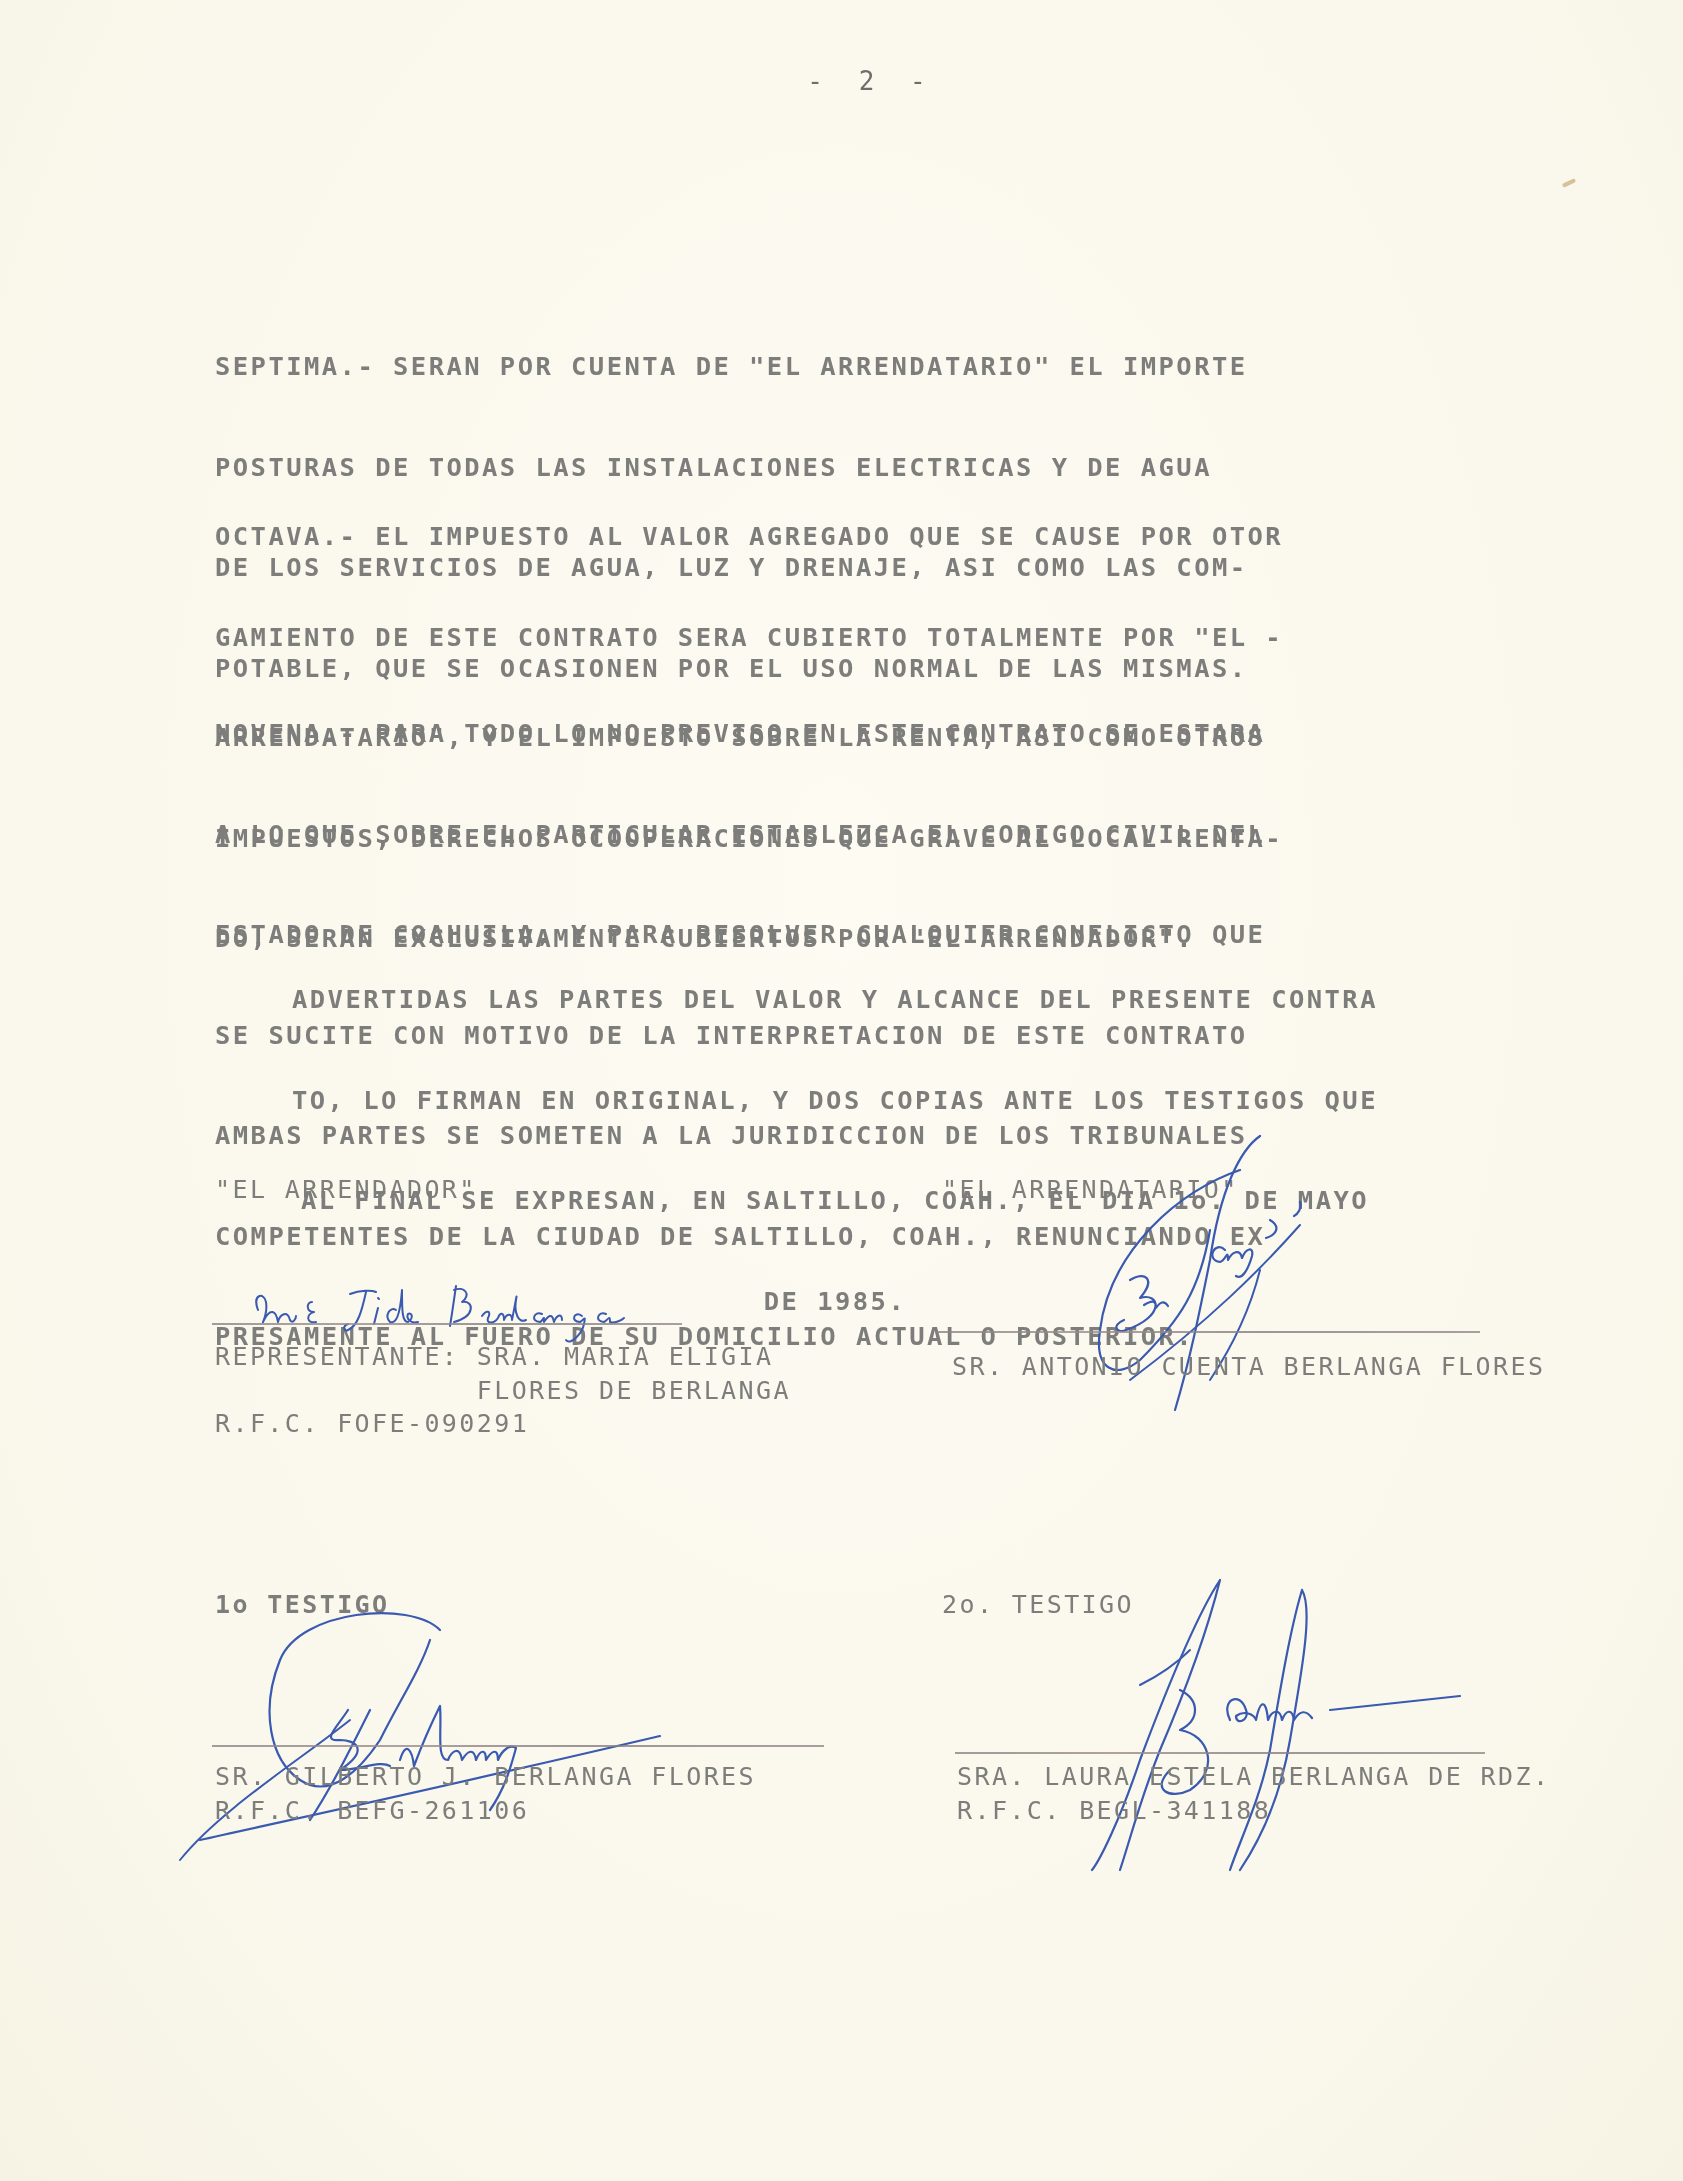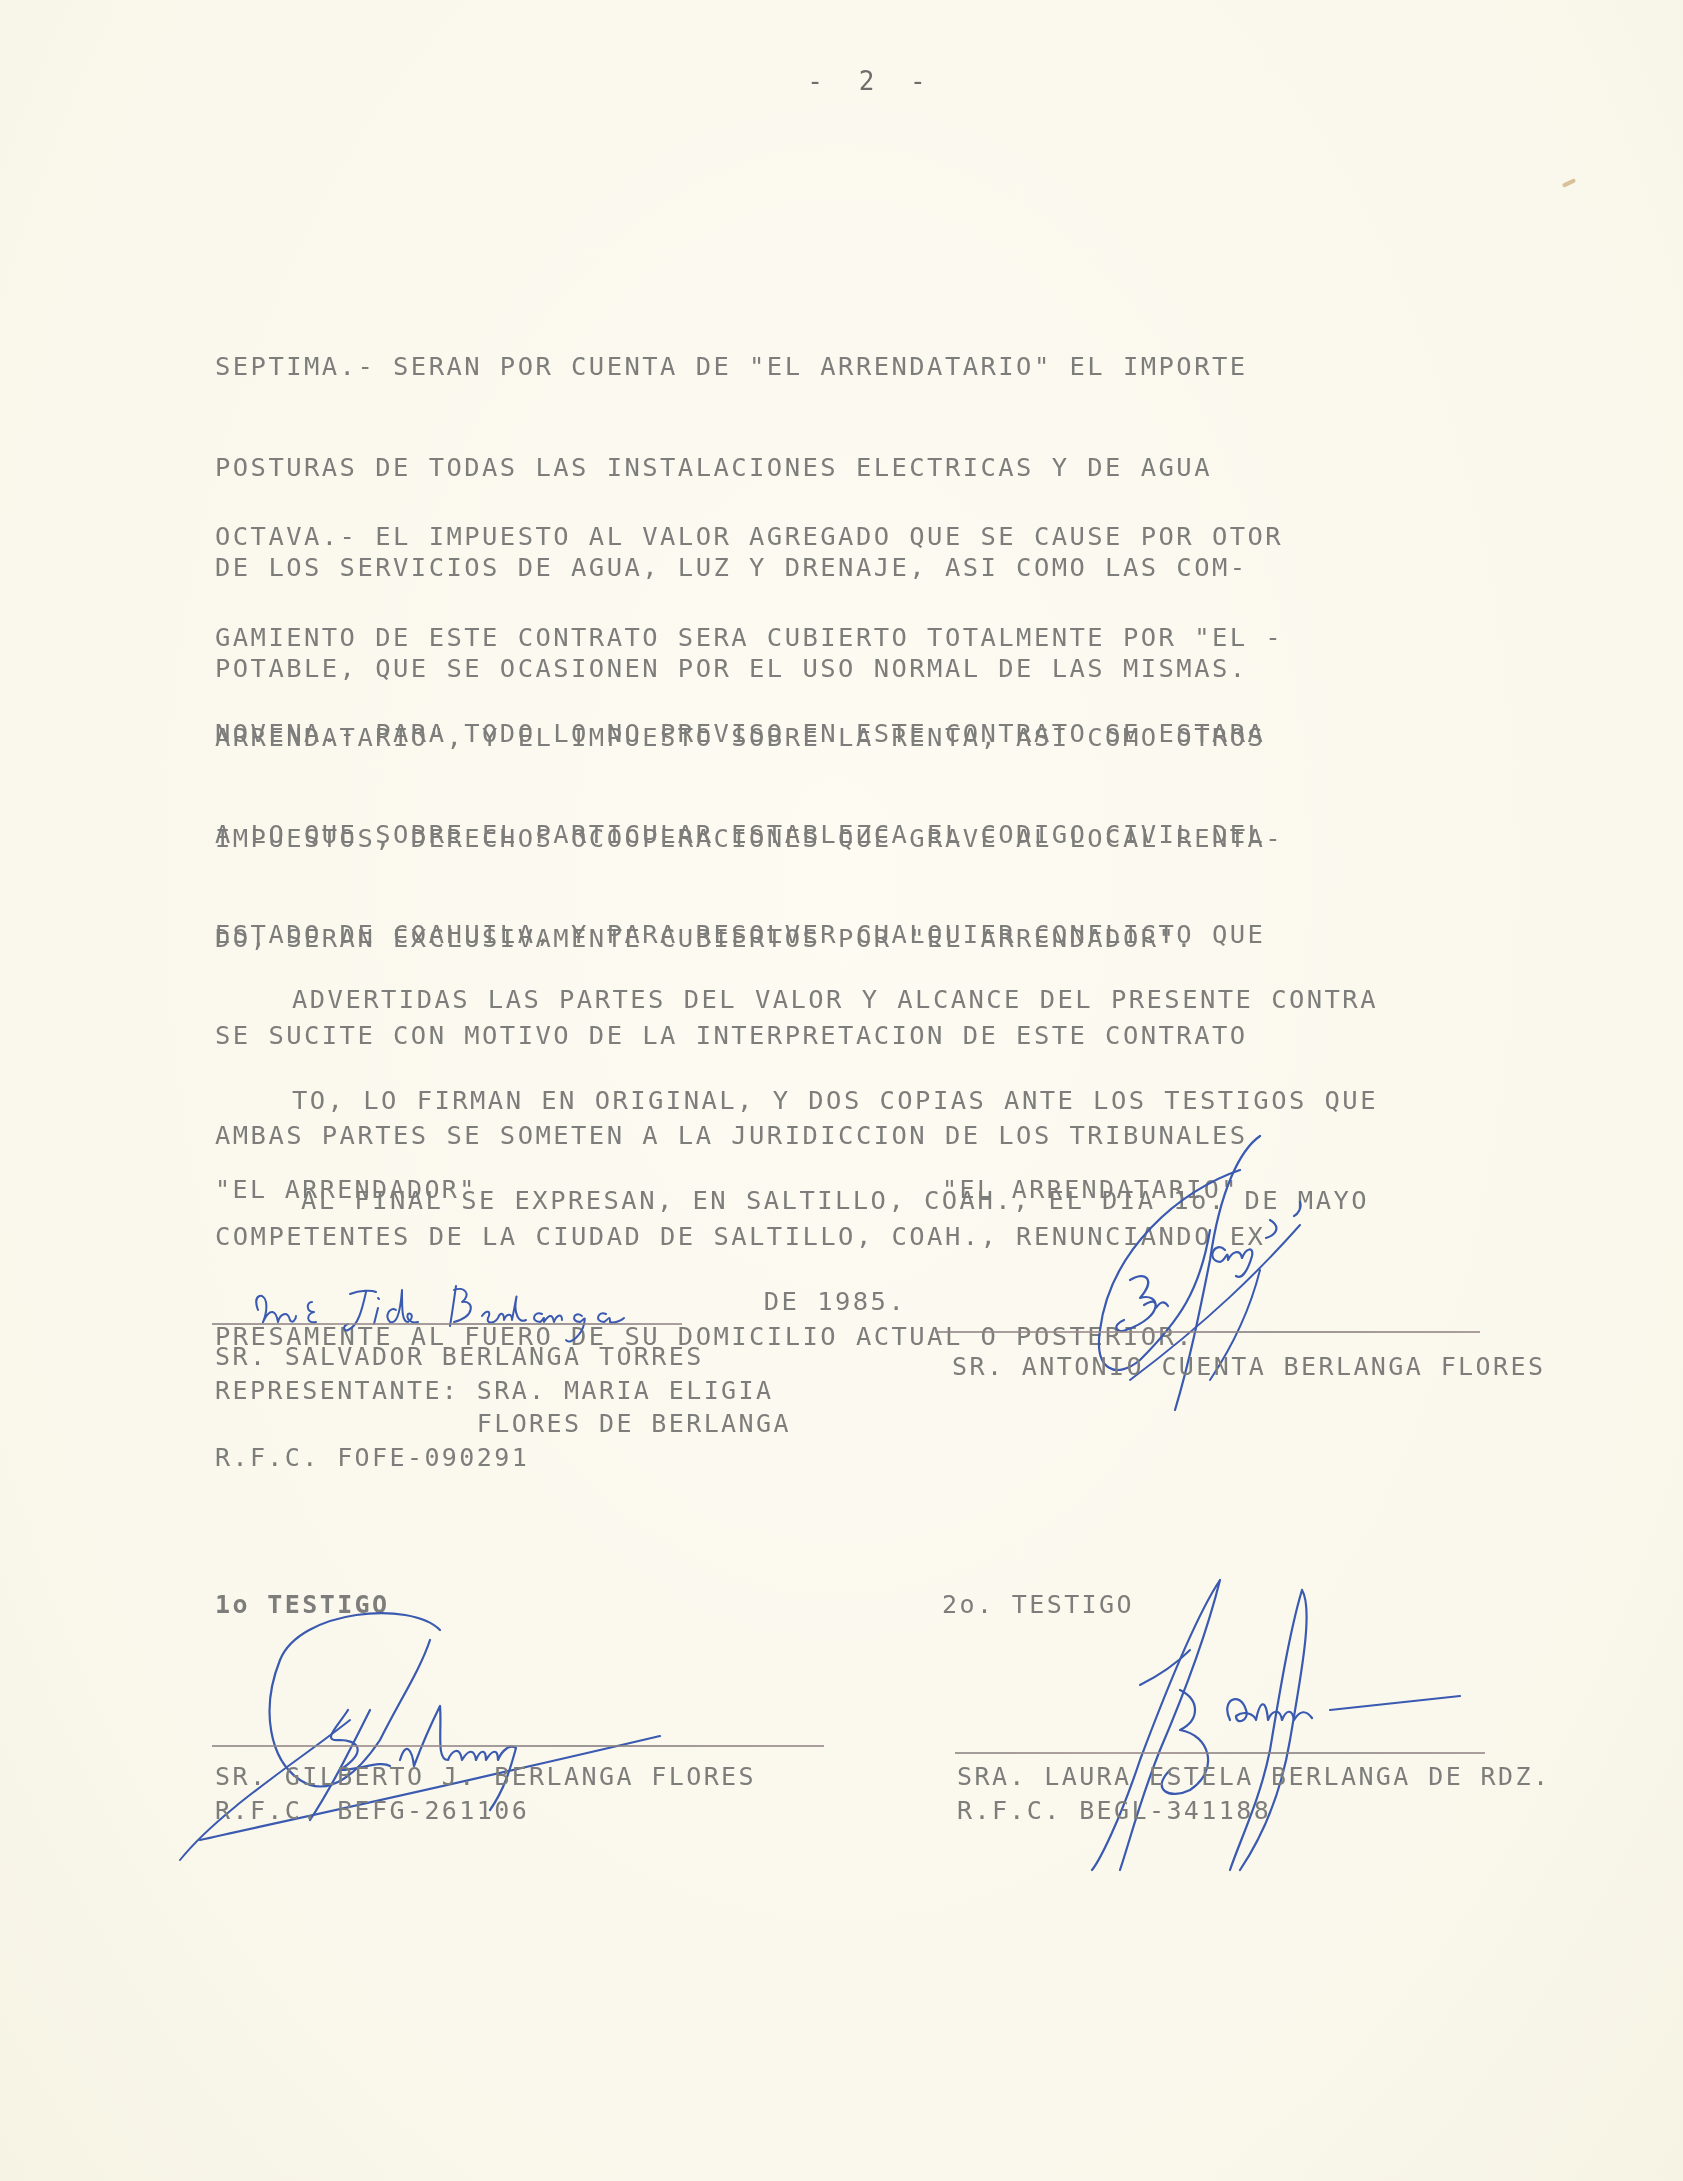--- a/index.html
+++ b/index.html
@@ -17,21 +17,21 @@
       background: radial-gradient(ellipse at 50% 40%, #fdfbf2 0%, #faf8ec 70%, #f6f3e4 100%);
     }
     .page-number {
       position: absolute; top: 66px; left: 0; width: 1683px; text-align: center;
       font-size: 26px; letter-spacing: 10px; color: #6e6e6c;
       padding-left: 60px; box-sizing: border-box;
     }
     .clause {
       position: absolute; left: 215px; width: 1240px;
       font-size: 25.5px; line-height: 33.5px; letter-spacing: 2.45px;
-      white-space: pre; color: #7d7d7b;
+      white-space: pre; color: #7d7d7b; font-weight: bold;
     }
     .line { display: block; height: 33.5px; }
     #clause-septima { top: 283px; }
     #clause-octava { top: 453px; }
     #clause-novena { top: 650px; }
     #clause-advertidas { top: 916px; text-align: center; }
 
     .label {
       position: absolute; font-size: 25px; letter-spacing: 2.4px; color: #7d7d7b; white-space: pre;
     }
@@ -96,21 +96,21 @@
     <path stroke-width="2" d="M100 14 C 110 10, 122 10, 126 12 M116 12 C 112 30, 108 46, 98 50 C 94 52, 92 46, 98 44"></path>
     <path stroke-width="2" d="M128 28 L 124 44 M128 18 L129 19"></path>
     <path stroke-width="2" d="M146 30 C 140 26, 134 36, 140 42 C 146 44, 150 36, 152 10 C 152 30, 152 42, 158 42 C 164 38, 162 32, 158 34 C 156 38, 160 44, 168 42"></path>
     <path stroke-width="2" d="M206 6 C 204 20, 202 34, 200 46 M204 10 C 214 6, 222 14, 212 22 C 224 20, 226 36, 204 42"></path>
     <path stroke-width="2" d="M232 36 C 236 30, 242 30, 238 38 C 236 44, 244 44, 248 38 C 250 32, 254 32, 254 40 C 256 34, 262 32, 262 40 C 264 30, 268 8, 266 20 C 264 32, 268 44, 276 40"></path>
     <path stroke-width="2" d="M292 34 C 284 30, 280 42, 290 42 C 294 40, 294 34, 294 42 C 298 36, 302 32, 304 42 C 306 36, 312 32, 312 40"></path>
     <path stroke-width="2" d="M332 36 C 324 30, 320 42, 330 42 C 334 40, 336 34, 334 44 C 332 54, 320 66, 316 60"></path>
     <path stroke-width="2" d="M356 34 C 348 30, 344 42, 354 42 C 358 40, 360 34, 360 42 C 364 44, 372 40, 374 38"></path>
   </svg>
   <div class="sigline" style="left:212px; top:1323px; width:470px;"></div>
-  <div class="block-text" style="left:215px; top:1340px;"><span class="line">SR. SALVADOR BERLANGA TORRES</span><span class="line">REPRESENTANTE: SRA. MARIA ELIGIA</span><span class="line">               FLORES DE BERLANGA</span><span class="line">R.F.C. FOFE-090291</span></div>
+  <div class="block-text" style="left:215px; top:1340px;"><span class="line">REPRESENTANTE: SRA. MARIA ELIGIA</span><span class="line">               FLORES DE BERLANGA</span><span class="line">R.F.C. FOFE-090291</span></div>
 
   <div class="label" style="left:942px; top:1175px;">"EL ARRENDATARIO"</div>
   <svg class="sig" style="left:1060px; top:1130px;" width="320" height="290">
     <path stroke-width="2.2" d="M200 6 C 180 20, 160 60, 150 130 C 140 180, 130 230, 115 280"></path>
     <path stroke-width="2.2" d="M180 40 C 120 60, 50 120, 40 200 C 34 240, 56 250, 80 230 C 120 190, 140 160, 150 100"></path>
     <path stroke-width="2.2" d="M70 150 C 86 140, 96 150, 80 168 C 100 162, 106 186, 66 200 C 58 204, 50 196, 64 190 M84 175 C 92 170, 96 170, 96 178 C 100 172, 104 170, 108 176"></path>
     <path stroke-width="2.2" d="M165 120 C 155 110, 145 130, 160 132 C 166 130, 168 118, 168 130 C 172 122, 180 118, 182 128 C 186 118, 194 116, 192 126 C 188 140, 182 150, 176 146"></path>
     <path stroke-width="2.2" d="M210 90 C 220 96, 218 104, 206 108 M240 72 C 242 78, 238 84, 234 86"></path>
     <path stroke-width="2" d="M240 95 C 200 140, 150 190, 70 250"></path>
     <path stroke-width="2" d="M200 140 C 190 180, 170 220, 150 250"></path>

